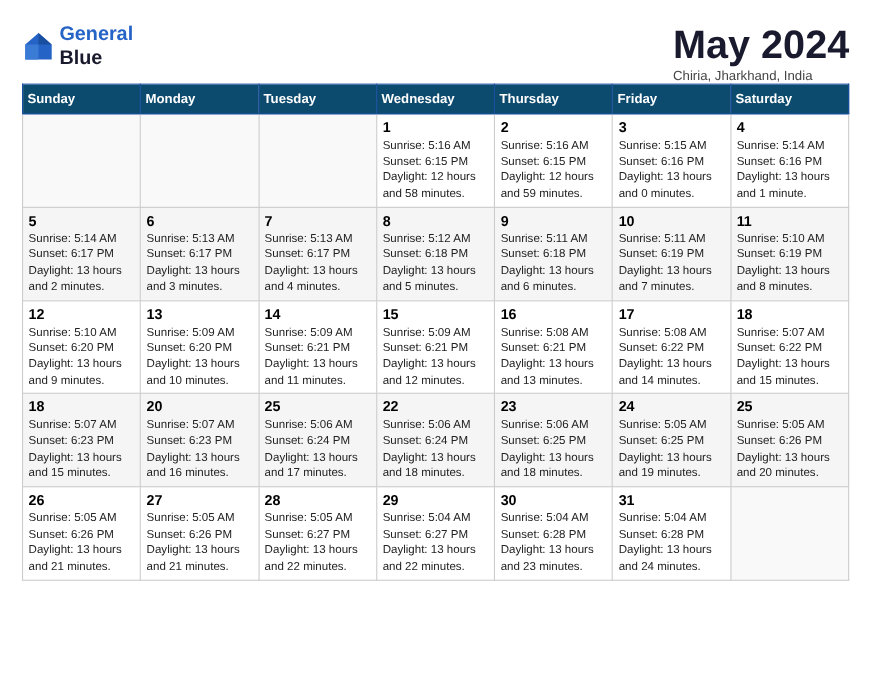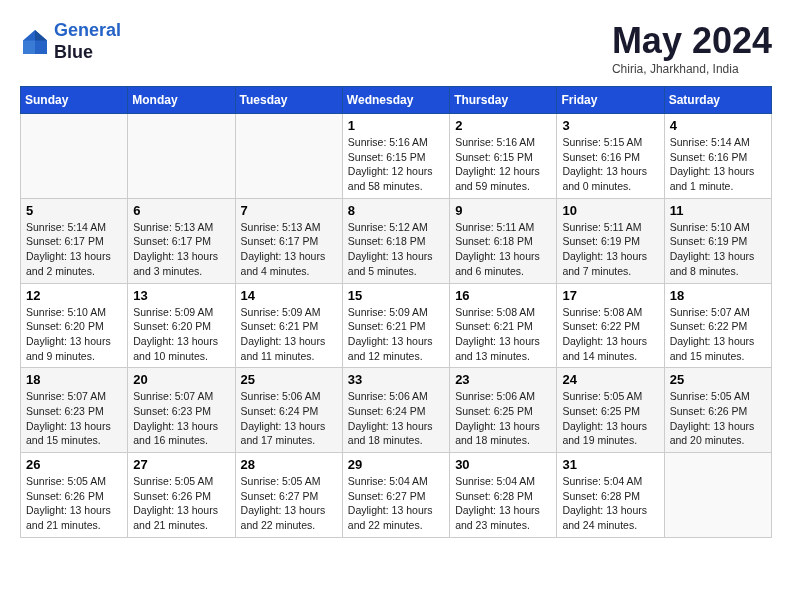--- a/index.html
+++ b/index.html
@@ -7,21 +7,20 @@
       font-family: Arial, sans-serif;
       background: #fff;
       width: 792px;
       min-height: 612px;
       padding: 20px;
     }
     .header {
       display: flex;
       justify-content: space-between;
       align-items: flex-start;
-      margin-bottom: 10px;
     }
     .logo {
       display: flex;
       align-items: center;
     }
     .logo-text {
       font-size: 18px;
       font-weight: bold;
       color: #1a1a2e;
       line-height: 1.2;
@@ -45,21 +44,21 @@
     .subtitle {
       font-size: 12px;
       color: #444;
     }
     table {
       width: 100%;
       border-collapse: collapse;
       font-size: 11px;
     }
     thead tr th {
-      background: #1d4ed8;
+      background: #0c4a6e;
       color: #fff;
       padding: 6px 4px;
       text-align: left;
       font-size: 12px;
       border: 1px solid #1a4fa0;
     }
     tbody tr td {
       border: 1px solid #ccc;
       vertical-align: top;
       padding: 4px 5px;
@@ -248,21 +247,21 @@
 Sunset: 6:23 PM
 Daylight: 13 hours and 16 minutes.</div>
         </td>
         <td>
           <span class="day-number">25</span>
           <div class="day-info" style="white-space: pre-line;">Sunrise: 5:06 AM
 Sunset: 6:24 PM
 Daylight: 13 hours and 17 minutes.</div>
         </td>
         <td>
-          <span class="day-number">33</span>
+          <span class="day-number">22</span>
           <div class="day-info" style="white-space: pre-line;">Sunrise: 5:06 AM
 Sunset: 6:24 PM
 Daylight: 13 hours and 18 minutes.</div>
         </td>
         <td>
           <span class="day-number">23</span>
           <div class="day-info" style="white-space: pre-line;">Sunrise: 5:06 AM
 Sunset: 6:25 PM
 Daylight: 13 hours and 18 minutes.</div>
         </td>

